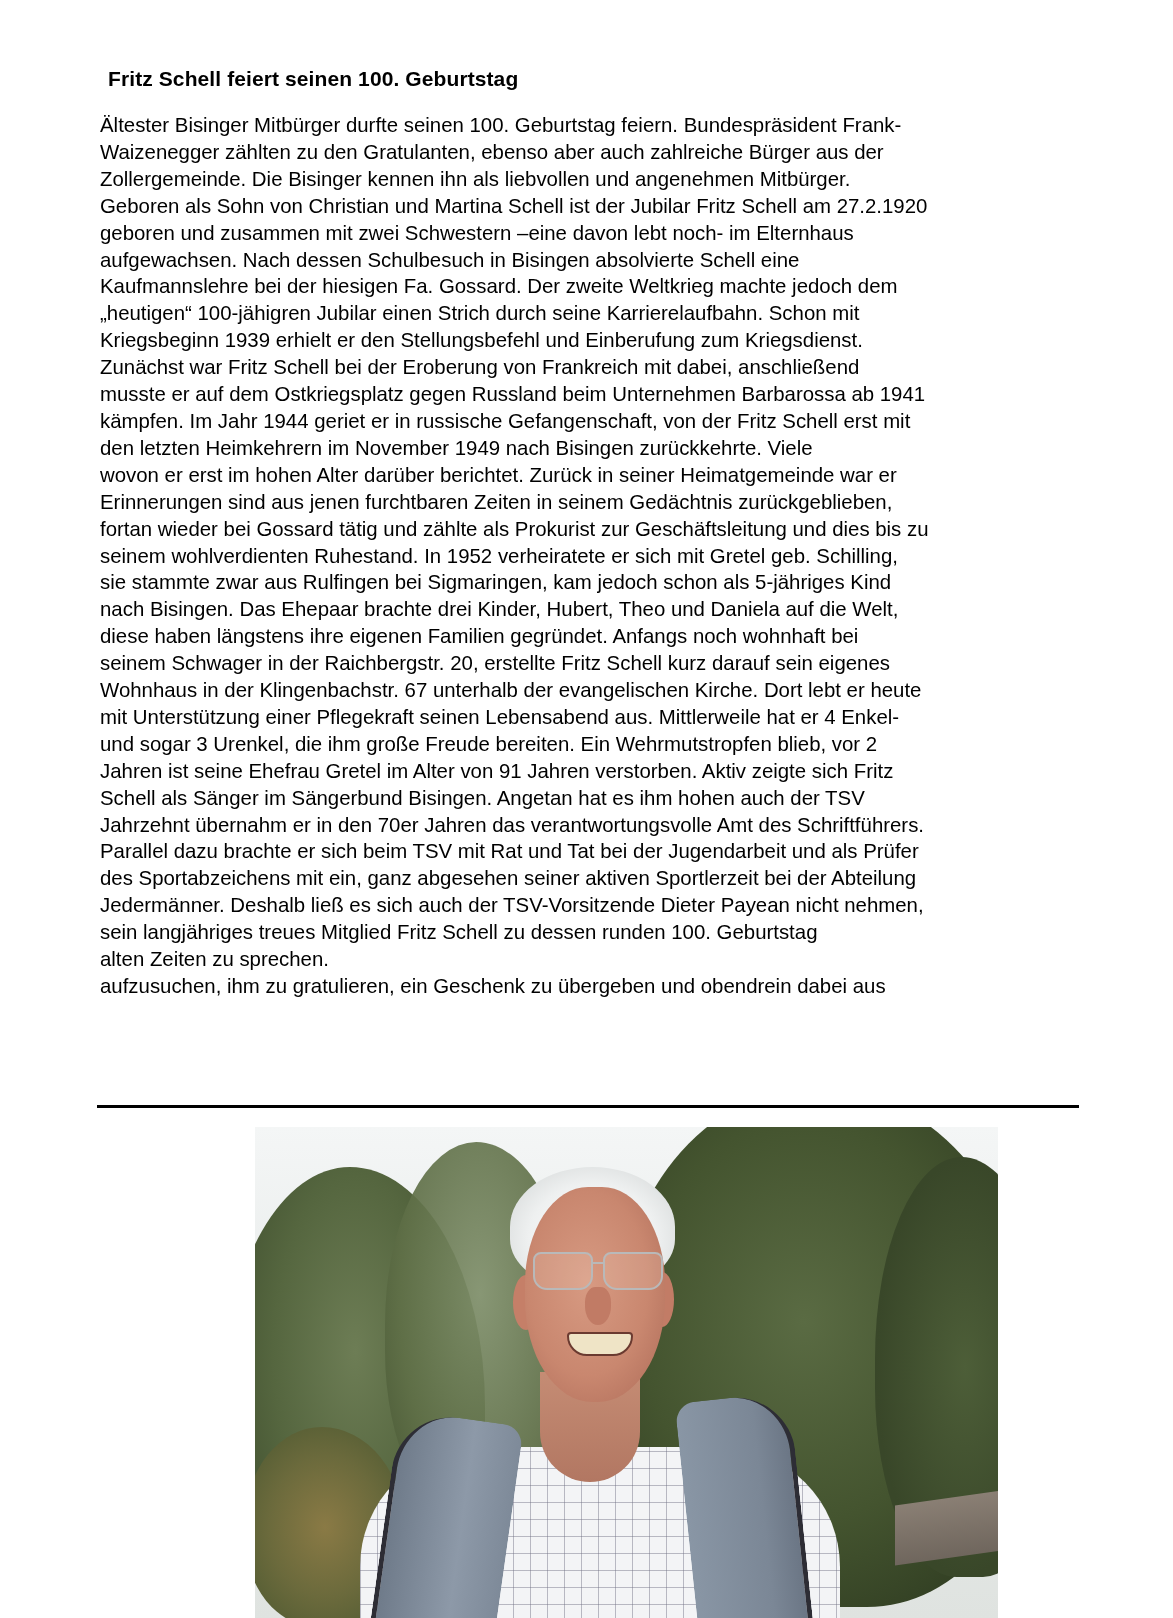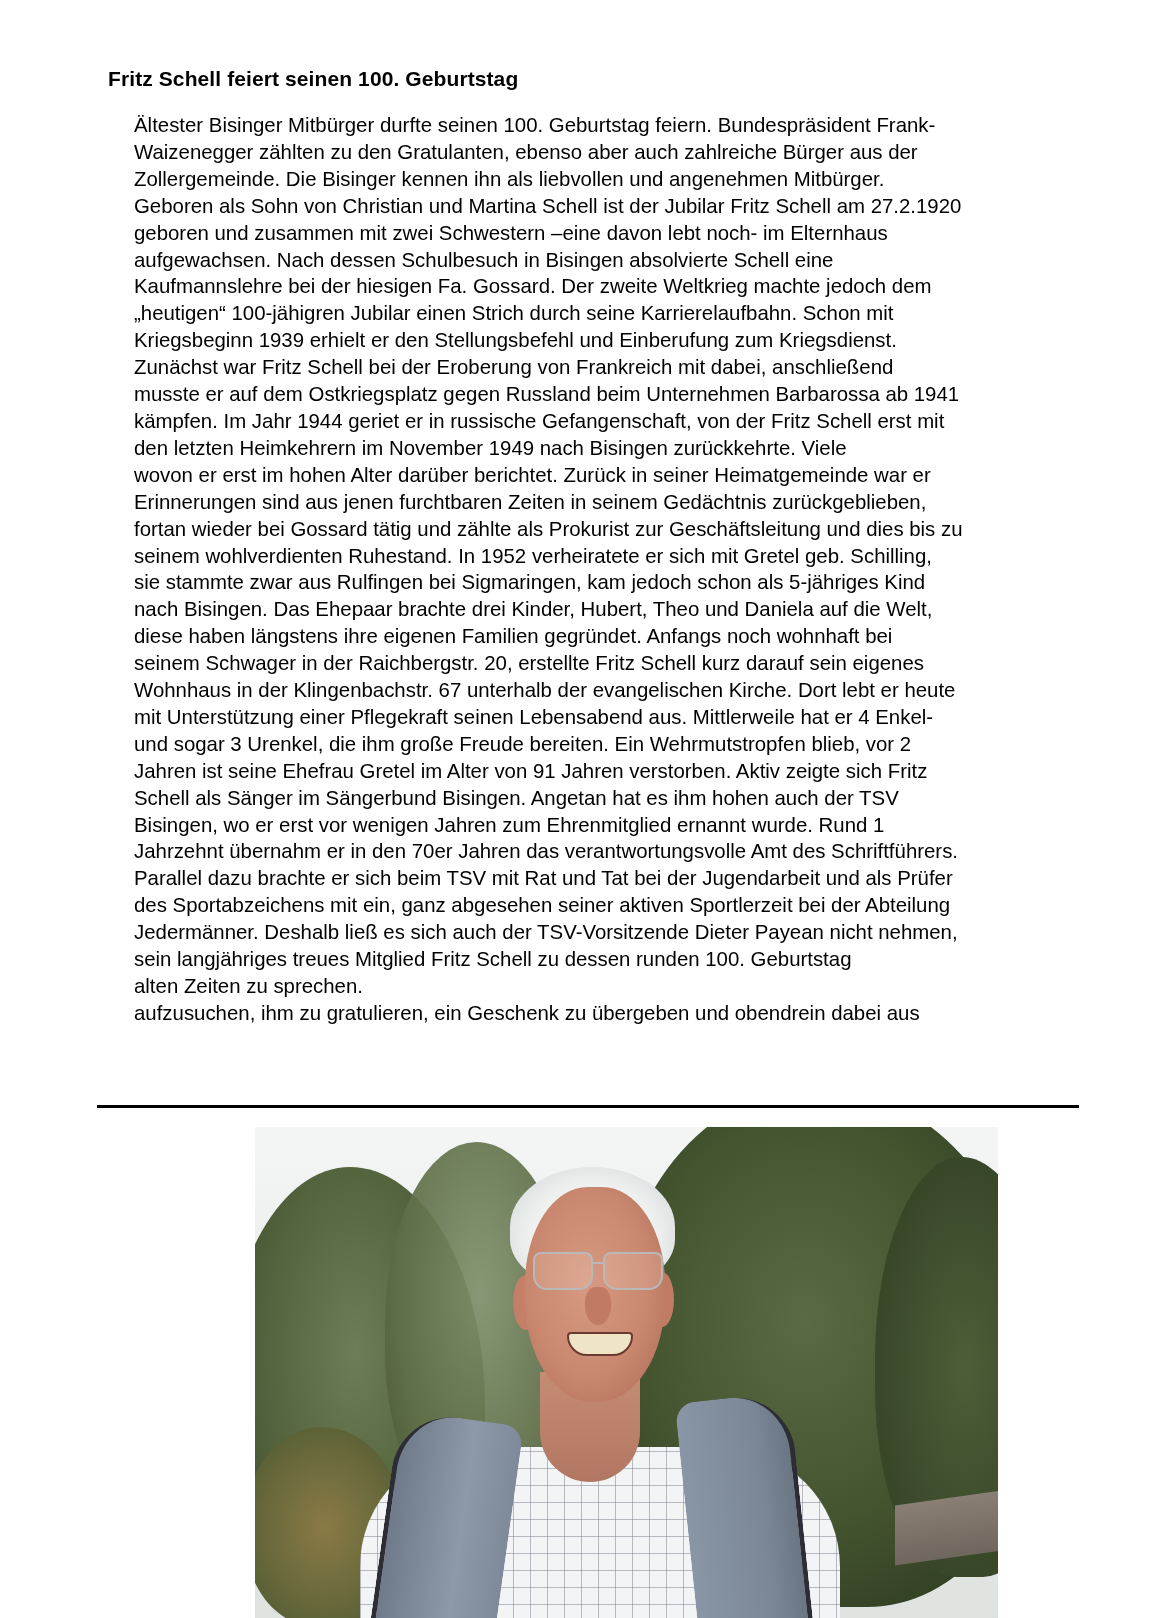--- a/index.html
+++ b/index.html
@@ -31,21 +31,20 @@
       left: 100px;
       top: 112px;
       width: 960px;
       margin: 0;
       font-size: 20.4px;
       line-height: 26.9px;
     }
     .body-text .line {
       display: block;
       white-space: nowrap;
-      margin-left: 34px;
     }
     .rule {
       position: absolute;
       left: 97px;
       top: 1105px;
       width: 982px;
       height: 3px;
       background: #000000;
     }
     .photo {
@@ -163,21 +162,20 @@
     <span class="line">seinem wohlverdienten Ruhestand. In 1952 verheiratete er sich mit Gretel geb. Schilling,</span>
     <span class="line">sie stammte zwar aus Rulfingen bei Sigmaringen, kam jedoch schon als 5-jähriges Kind</span>
     <span class="line">nach Bisingen. Das Ehepaar brachte drei Kinder, Hubert, Theo und Daniela auf die Welt,</span>
     <span class="line">diese haben längstens ihre eigenen Familien gegründet. Anfangs noch wohnhaft bei</span>
     <span class="line">seinem Schwager in der Raichbergstr. 20, erstellte Fritz Schell kurz darauf sein eigenes</span>
     <span class="line">Wohnhaus in der Klingenbachstr. 67 unterhalb der evangelischen Kirche. Dort lebt er heute</span>
     <span class="line">mit Unterstützung einer Pflegekraft seinen Lebensabend aus. Mittlerweile hat er 4 Enkel-</span>
     <span class="line">und sogar 3 Urenkel, die ihm große Freude bereiten. Ein Wehrmutstropfen blieb, vor 2</span>
     <span class="line">Jahren ist seine Ehefrau Gretel im Alter von 91 Jahren verstorben. Aktiv zeigte sich Fritz</span>
     <span class="line">Schell als Sänger im Sängerbund Bisingen. Angetan hat es ihm hohen auch der TSV</span>
-    <span class="line">Bisingen, wo er erst vor wenigen Jahren zum Ehrenmitglied ernannt wurde. Rund 1</span>
     <span class="line">Jahrzehnt übernahm er in den 70er Jahren das verantwortungsvolle Amt des Schriftführers.</span>
     <span class="line">Parallel dazu brachte er sich beim TSV mit Rat und Tat bei der Jugendarbeit und als Prüfer</span>
     <span class="line">des Sportabzeichens mit ein, ganz abgesehen seiner aktiven Sportlerzeit bei der Abteilung</span>
     <span class="line">Jedermänner. Deshalb ließ es sich auch der TSV-Vorsitzende Dieter Payean nicht nehmen,</span>
     <span class="line">sein langjähriges treues Mitglied Fritz Schell zu dessen runden 100. Geburtstag</span>
     <span class="line">alten Zeiten zu sprechen.</span>
     <span class="line">aufzusuchen, ihm zu gratulieren, ein Geschenk zu übergeben und obendrein dabei aus</span>
   </p>
 
 <div class="rule"></div>

